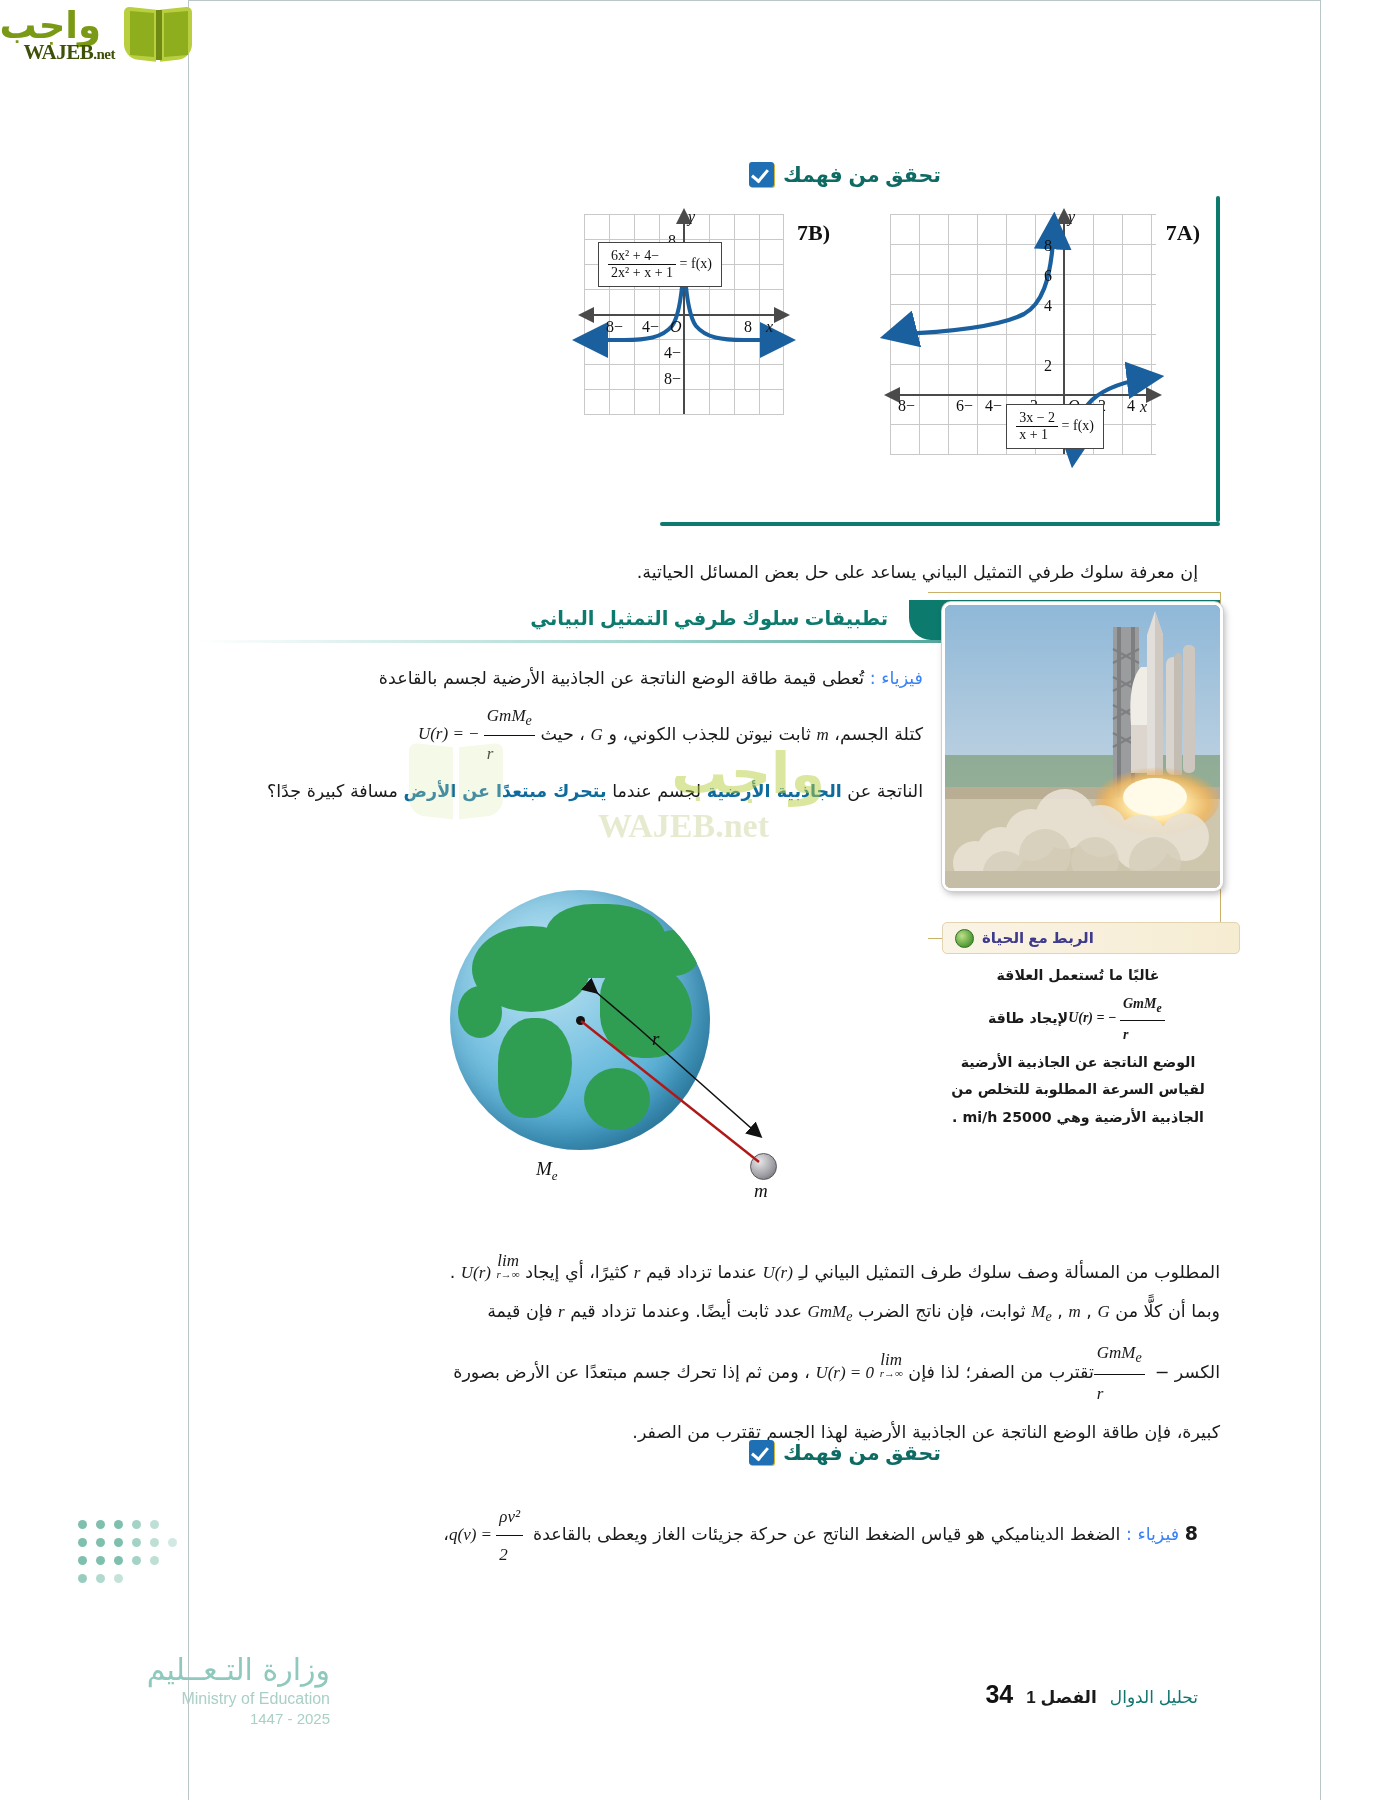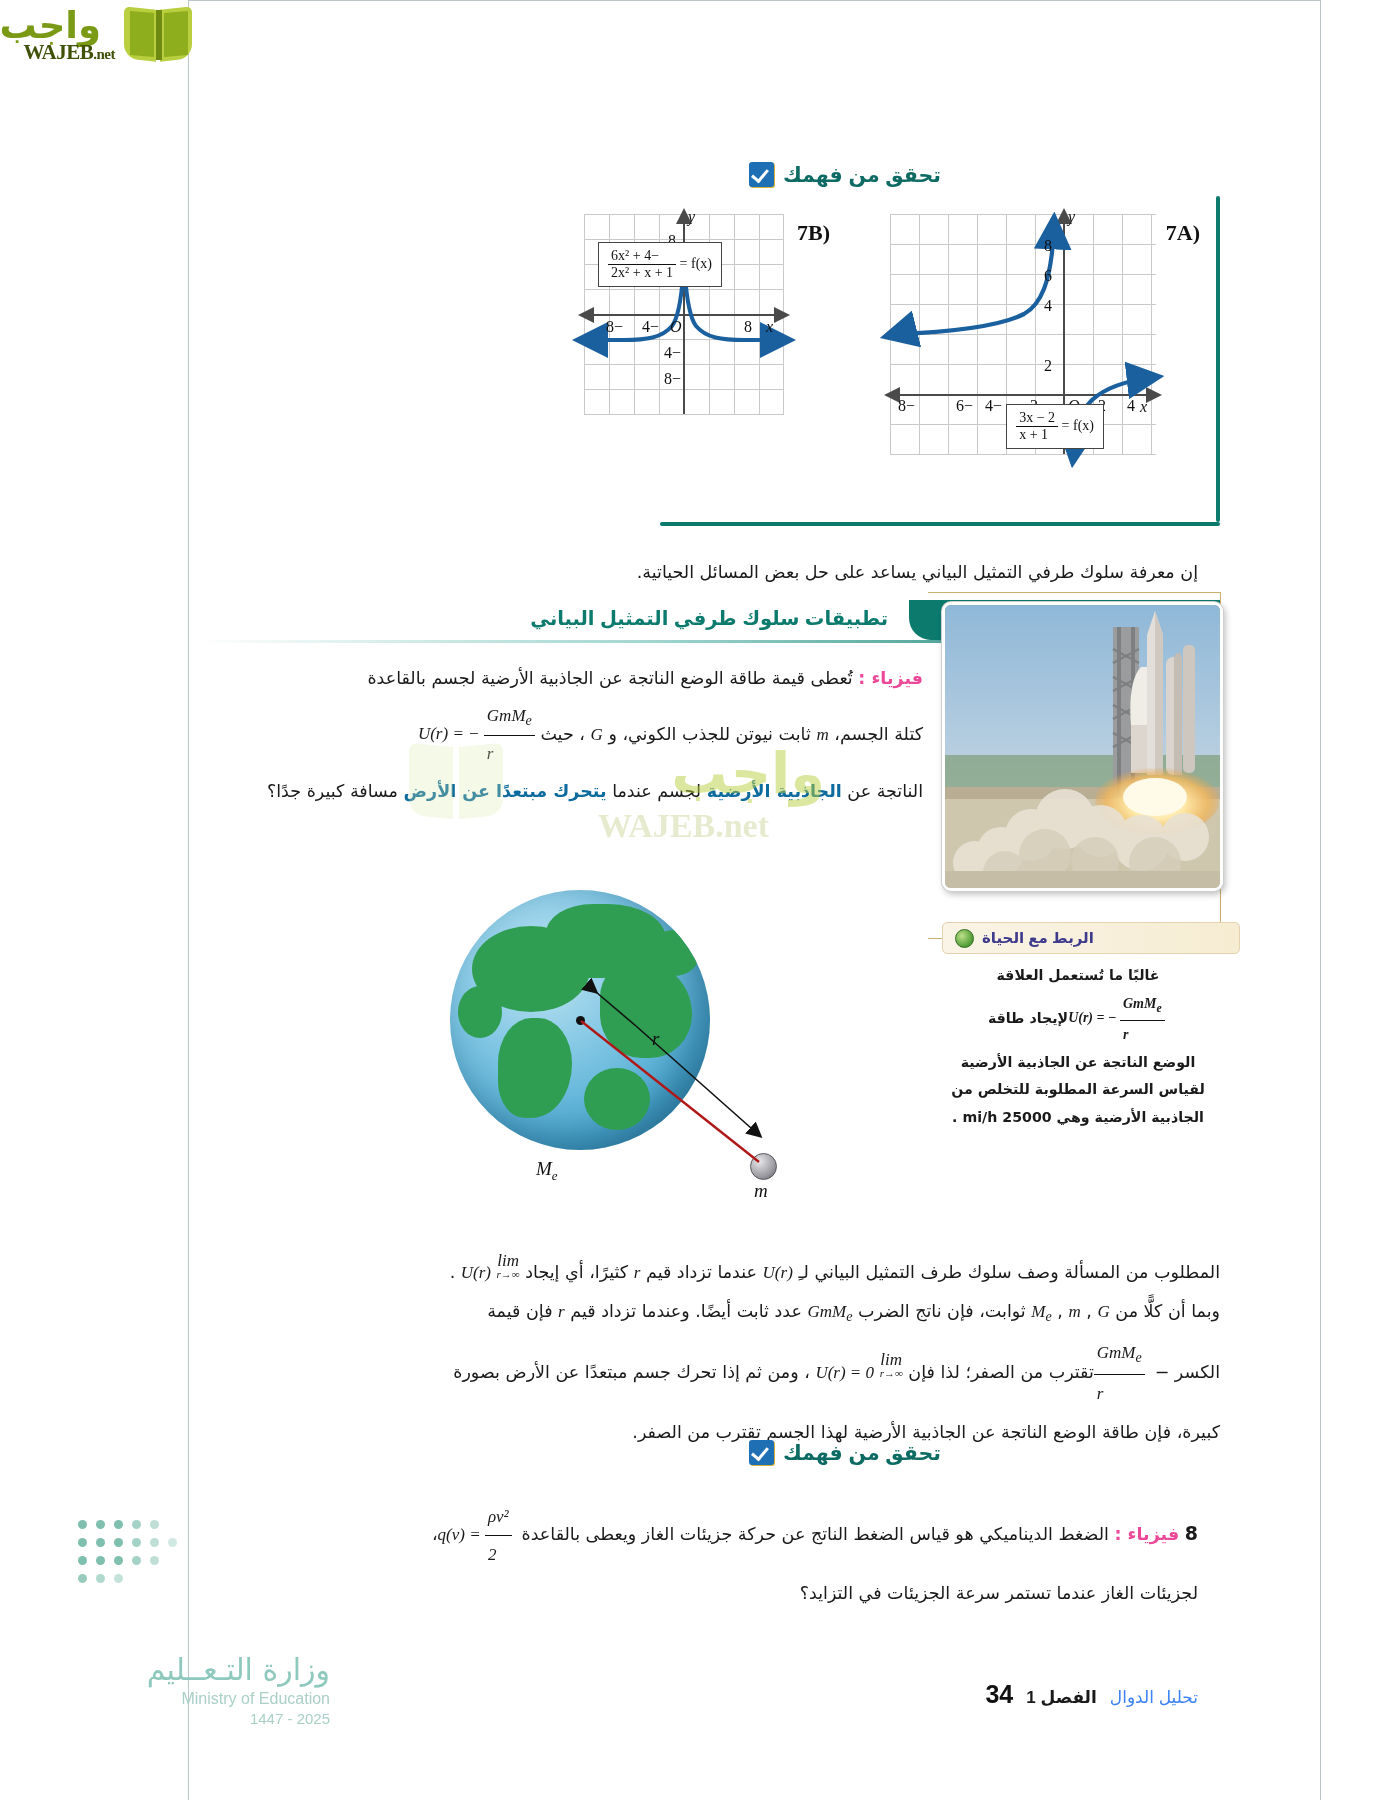--- a/index.html
+++ b/index.html
@@ -69,21 +69,21 @@
         background:radial-gradient(circle at 35% 35%,#bfe08a,#4f9b34 70%);margin-left:9px;
         border:1px solid #2f6b1f;}
   .exbar .sub{position:absolute;right:332px;top:7px;font-size:19.5px;font-weight:bold;color:#0d7a6e;}
   .exbar .under{position:absolute;right:0;top:40px;width:1022px;height:3px;
         background:linear-gradient(to left,#0d7a6e,#9fd4cd 55%,#ffffff);}
 
   
   .exbody{position:absolute;left:198px;top:612px;width:725px;}
   .exline{font-size:17.5px;line-height:2.15;color:#1a1a1a;text-align:justify;
         font-family:"DejaVu Sans",sans-serif;}
-  .subj{color:#ec4899;font-weight:bold;}
+  .subj{color:#3b82f6;font-weight:normal;}
   .mth{font-family:"Liberation Serif",serif;font-style:italic;font-size:17px;}
 
   
   .photo{position:absolute;left:942px;top:602px;width:275px;height:283px;border-radius:9px;
      border:3px solid #ffffff;box-shadow:0 0 0 1px #cfcfcf,2px 3px 7px rgba(0,0,0,.28);
      overflow:hidden;background:#6f7d8c;}
   .sidebar-wrap{position:absolute;left:928px;top:592px;width:292px;height:345px;
      border:1.6px solid #cbb06a;border-left:none;border-radius:0 0 0 0;}
   .note-head{position:absolute;left:942px;top:922px;width:272px;height:30px;
      background:linear-gradient(to left,#f6ecd2,#faf4e6);border:1px solid #e3d3ae;
@@ -134,21 +134,21 @@
   
   .moe{position:absolute;left:70px;top:1652px;width:260px;}
   .moe .ar{font-size:30px;color:#8fc9bd;font-family:"DejaVu Sans",sans-serif;letter-spacing:2px;}
   .moe .en{font-size:16px;color:#a9cfc6;font-family:"Liberation Sans",sans-serif;margin-top:3px;}
   .moe .yr{font-size:15px;color:#a9cfc6;font-family:"Liberation Sans",sans-serif;margin-top:2px;}
 
   .pfoot{position:absolute;right:198px;top:1680px;display:flex;flex-direction:row-reverse;
      align-items:baseline;gap:13px;}
   .pfoot .num{font-size:25px;font-weight:bold;color:#111;}
   .pfoot .ch{font-size:17px;color:#1a1a1a;font-weight:bold;}
-  .pfoot .ct{font-size:17px;color:#3b82f6;}
+  .pfoot .ct{font-size:17px;color:#0f766e;}
 </style>
 </head>
 <body>
 
 <div class="frame-left"></div>
 <div class="frame-right"></div>
 <div class="frame-top"></div>
 
 <div class="wajeb">
   <div class="wajeb-ar">واجب</div>
@@ -517,21 +517,20 @@
     <span>الضغط الديناميكي هو قياس الضغط الناتج عن حركة جزيئات الغاز ويعطى بالقاعدة</span>
     <span class="mth" dir="ltr">
       <span>q(v) =</span>
       <span class="frac">
         <span class="n">ρv²</span>
         <span class="d">2</span>
       </span>
     </span>
     <span>،</span>
   </div>
-  <div>لجزيئات الغاز عندما تستمر سرعة الجزيئات في التزايد؟</div>
 </div>
 
 <div class="dots">
   <i style="left:0;top:0;"></i>
     <i style="left:18px;top:0;"></i>
     <i style="left:36px;top:0;"></i>
   <i style="left:54px;top:0;opacity:.7;"></i>
     <i style="left:72px;top:0;opacity:.5;"></i>
   <i style="left:0;top:18px;"></i>
     <i style="left:18px;top:18px;"></i>

